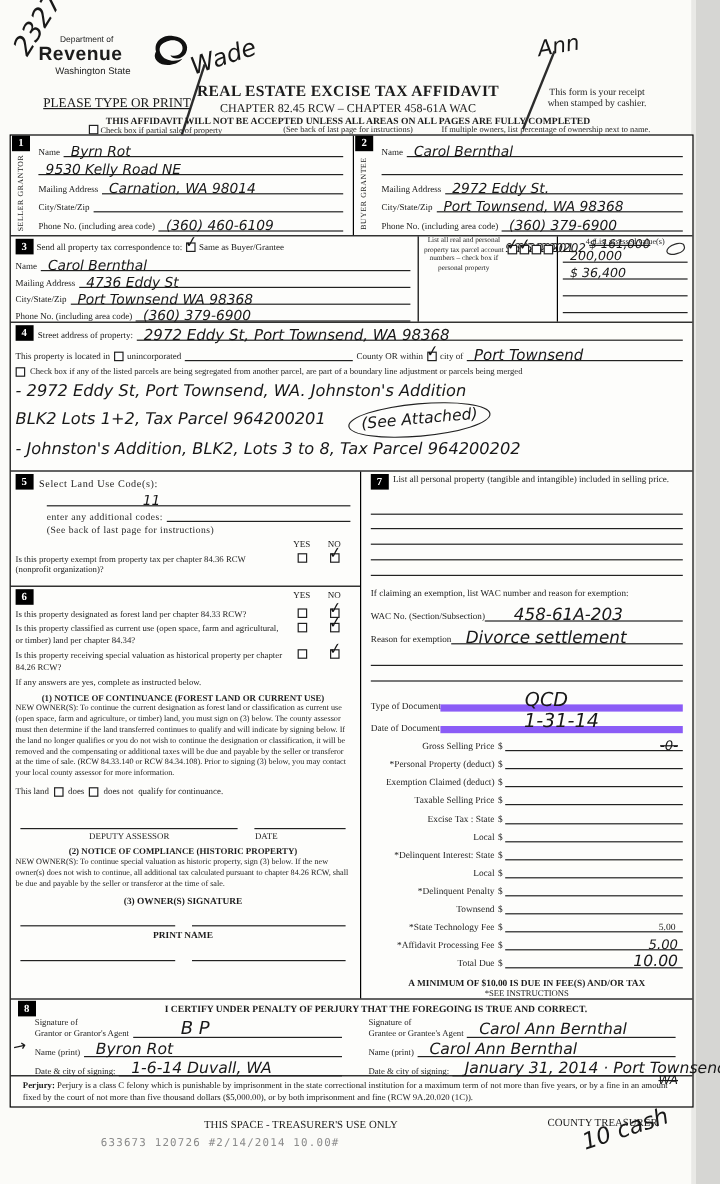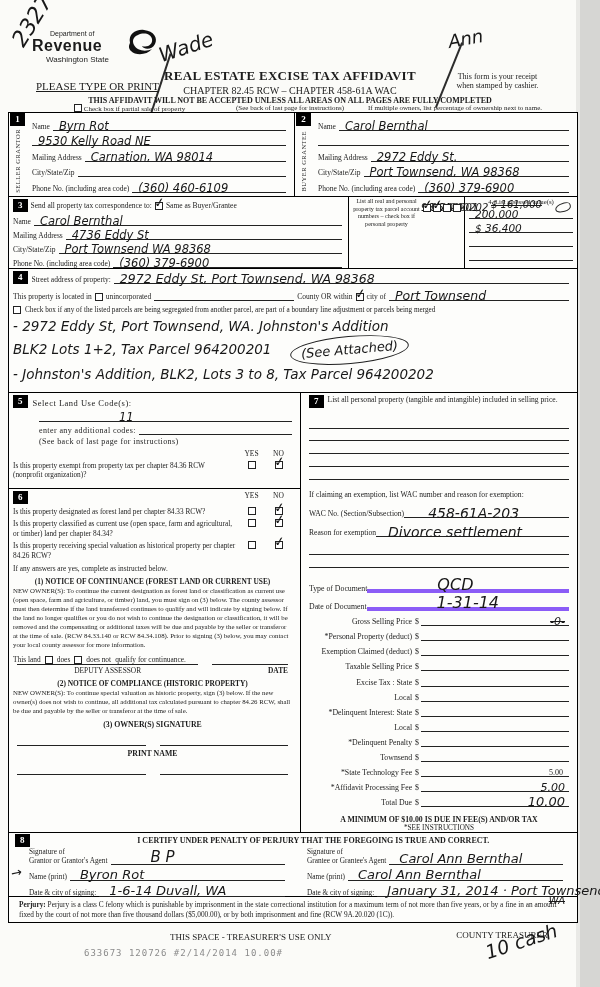--- a/index.html
+++ b/index.html
@@ -83,36 +83,36 @@
   .sec5 { height:96px; border-bottom:1px solid #000; padding:2px 8px 0 4px; position:relative; font-size:8px; }
   .qhdr { display:flex; font-size:7.5px; margin-top:3px; }
   .qspace { flex:1; }
   .qcol { width:27px; text-align:center; }
   .qrow { display:flex; align-items:flex-start; font-size:7.3px; margin-top:3px; }
   .qtext { flex:1; padding-right:2px; line-height:1.3; }
   .sec6 { flex:1; padding:1px 8px 0 4px; position:relative; font-size:7.3px; }
   .notice-title { text-align:center; font-weight:bold; font-size:7.4px; margin-top:4px; }
   .notice-body { font-size:6.8px; line-height:1.32; margin-top:1px; text-align:left; }
   .qualify { margin-top:5px; font-size:7.4px; display:flex; align-items:center; gap:4px; }
-  .dep-row { display:flex; margin-top:0; gap:14px; padding:0 4px; }
+  .dep-row { display:flex; margin-top:26px; gap:14px; padding:0 4px; }
   .dep-a { flex:2.4; border-top:1px solid #222; text-align:center; font-size:7.4px; padding-top:1px; }
-  .dep-b { flex:1; border-top:1px solid #222; text-align:right; font-size:7.4px; padding-top:1px;font-weight:bold; }
+  .dep-b { flex:1; border-top:1px solid #222; text-align:left; font-size:7.4px; padding-top:1px; }
   .sig3 { text-align:center; font-weight:bold; font-size:7.8px; margin-top:4px; }
   .lines2 { display:flex; gap:14px; margin-top:16px; padding:0 4px; }
   .lines2 > div { flex:1; border-top:1px solid #222; height:1px; }
   .printname { text-align:center; font-weight:bold; font-size:7.8px; margin-top:3px; }
 
   .sec7hdr { display:flex; gap:4px; font-size:7.6px; line-height:1.3; }
   .blankline { border-bottom:1px solid #222; height:13px; }
   .exemption { font-size:7.6px; margin-top:10px; }
   .wacrow { display:flex; align-items:flex-end; margin-top:6px; font-size:7.6px; }
   .wacline { flex:1; border-bottom:1px solid #222; position:relative; height:13px; }
   .wacval { position:absolute; left:24px; bottom:-4px; font-size:14px; white-space:nowrap; }
   .docrow { display:flex; align-items:flex-end; font-size:7.8px; height:19px; }
-  .docline { flex:1; border-bottom:4px solid #8b5cf6; position:relative; height:14px;text-align:center; }
+  .docline { flex:1; border-bottom:6px solid #8b5cf6; position:relative; height:14px;text-align:center; }
   .docval { position:absolute; left:70px; bottom:-5px; font-size:16px; white-space:nowrap; }
 
   .mrow { display:flex; align-items:flex-end; height:15.4px; font-size:7.8px; }
   .mlabel { flex:1; text-align:right; padding-right:3px; white-space:nowrap; }
   .mcur { padding-right:2px; }
   .mline { width:148px; border-bottom:1px solid #222; position:relative; height:12px; }
   .mval { position:absolute; right:6px; bottom:-1px; font-size:8px; }
   .mval-hw { position:absolute; right:4px; bottom:-3px; font-size:11px; }
   .minnote { text-align:center; font-weight:bold; font-size:7.8px; margin-top:8px; }
   .seeinstr { text-align:center; font-size:7.2px; }

